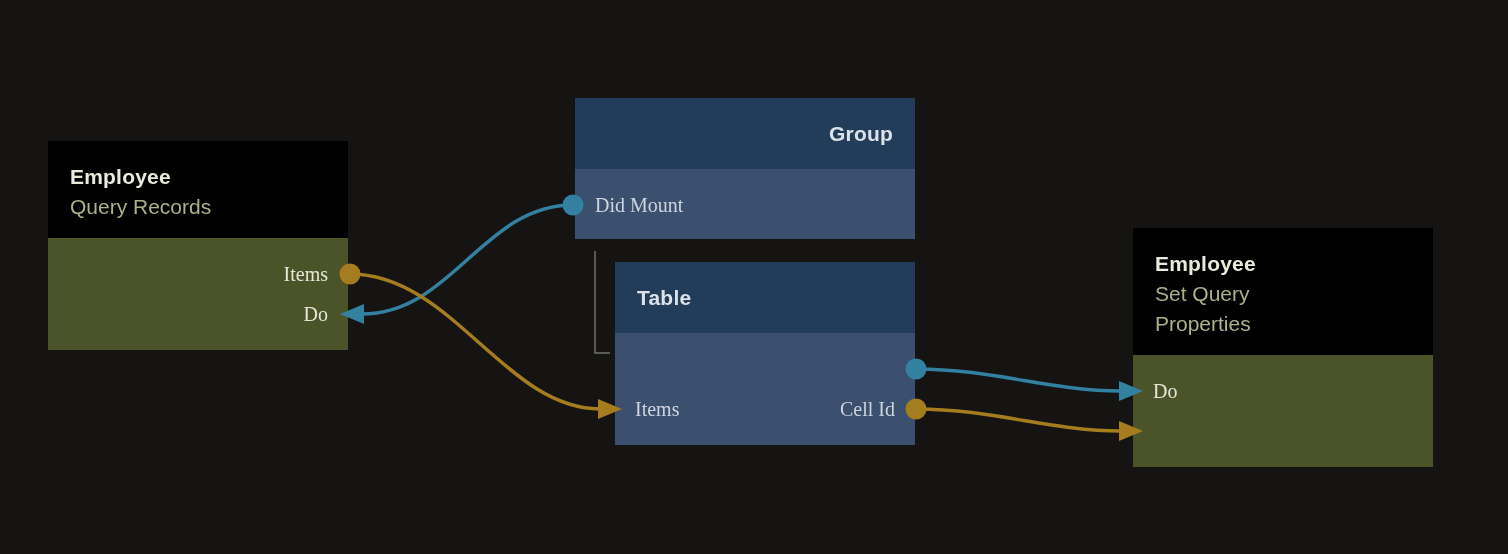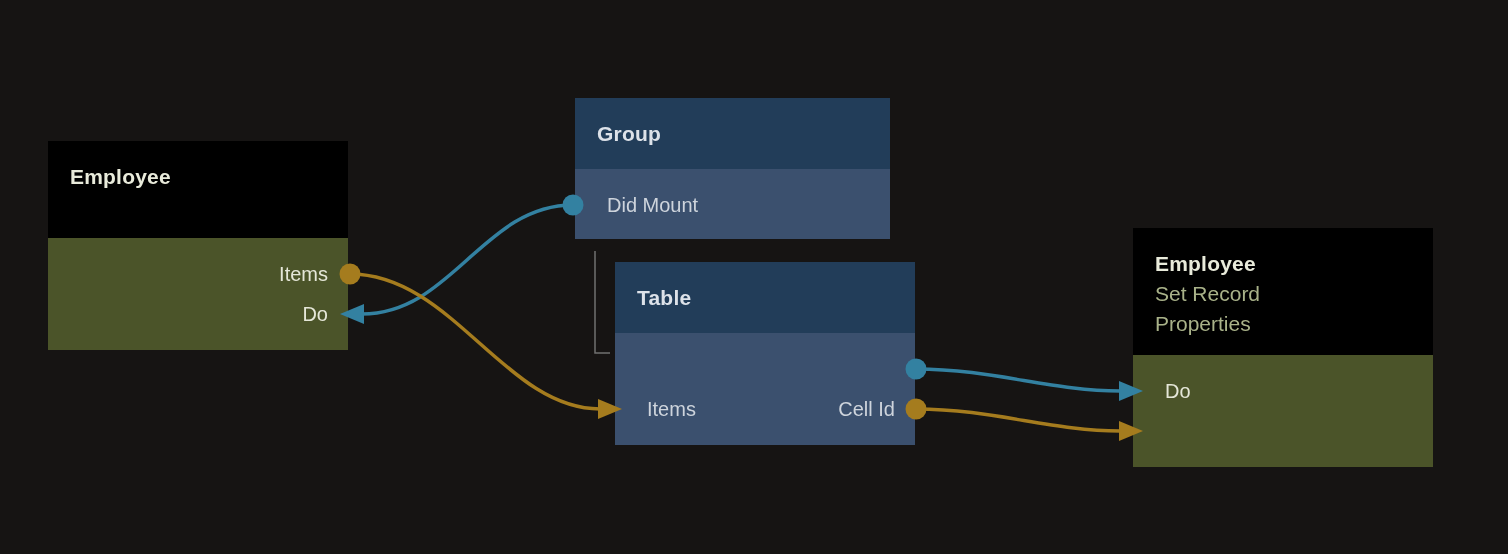--- a/index.html
+++ b/index.html
@@ -35,27 +35,28 @@
     font-weight: 400;
     line-height: 30px;
   }
   .node-subtitle.wrap { max-width: 175px; }
   .node-body {
     position: relative;
     width: 100%;
   }
   .port-row {
     position: absolute;
-    left: 12px;
+    left: 0;
     right: 0;
     height: 40px;
     display: flex;
     align-items: center;
     padding: 0 20px;
     box-sizing: border-box;
+    font-family: Liberation Serif, serif;
   }
   .port-row.align-right { justify-content: flex-end; }
   .port-row.align-left  { justify-content: flex-start; }
   .port-row.split       { justify-content: space-between; }
   .port-label {
     font-size: 20px;
     font-weight: 400;
     line-height: 40px;
     white-space: nowrap;
   }
@@ -82,32 +83,33 @@
   }
 </style>
 </head>
 <body>
 
 <div class="canvas">
 
   <div class="node node--green" style="left:48px; top:141px; width:300px; height:209px;">
     <div class="node-header" style="height:97px;">
       <div class="node-title">Employee</div>
+      <div class="node-subtitle">Query Records</div>
     </div>
     <div class="node-body" style="height:112px;">
       <div class="port-row align-right" style="top:16px;">
         <span class="port-label">Items</span>
       </div>
       <div class="port-row align-right" style="top:56px;">
         <span class="port-label">Do</span>
       </div>
     </div>
   </div>
 
-  <div class="node node--blue" style="left:575px; top:98px; width:315px; height:141px;">
+  <div class="node node--blue" style="left:575px; top:98px; width:340px; height:141px;text-align:right;">
     <div class="node-header" style="height:71px;">
       <div class="node-title">Group</div>
     </div>
     <div class="node-body" style="height:70px;">
       <div class="port-row align-left" style="top:16px;">
         <span class="port-label">Did Mount</span>
       </div>
     </div>
   </div>
 
@@ -119,21 +121,21 @@
       <div class="port-row split" style="top:56px;">
         <span class="port-label">Items</span>
         <span class="port-label">Cell Id</span>
       </div>
     </div>
   </div>
 
   <div class="node node--green" style="left:1133px; top:228px; width:300px; height:239px;">
     <div class="node-header" style="height:127px;">
       <div class="node-title">Employee</div>
-      <div class="node-subtitle wrap">Set Record Properties</div>
+      <div class="node-subtitle wrap">Set Query Properties</div>
     </div>
     <div class="node-body" style="height:112px;">
       <div class="port-row align-left" style="top:16px;">
         <span class="port-label">Do</span>
       </div>
     </div>
   </div>
 
   <svg class="wire-layer" width="1508" height="554" viewBox="0 0 1508 554">
 

